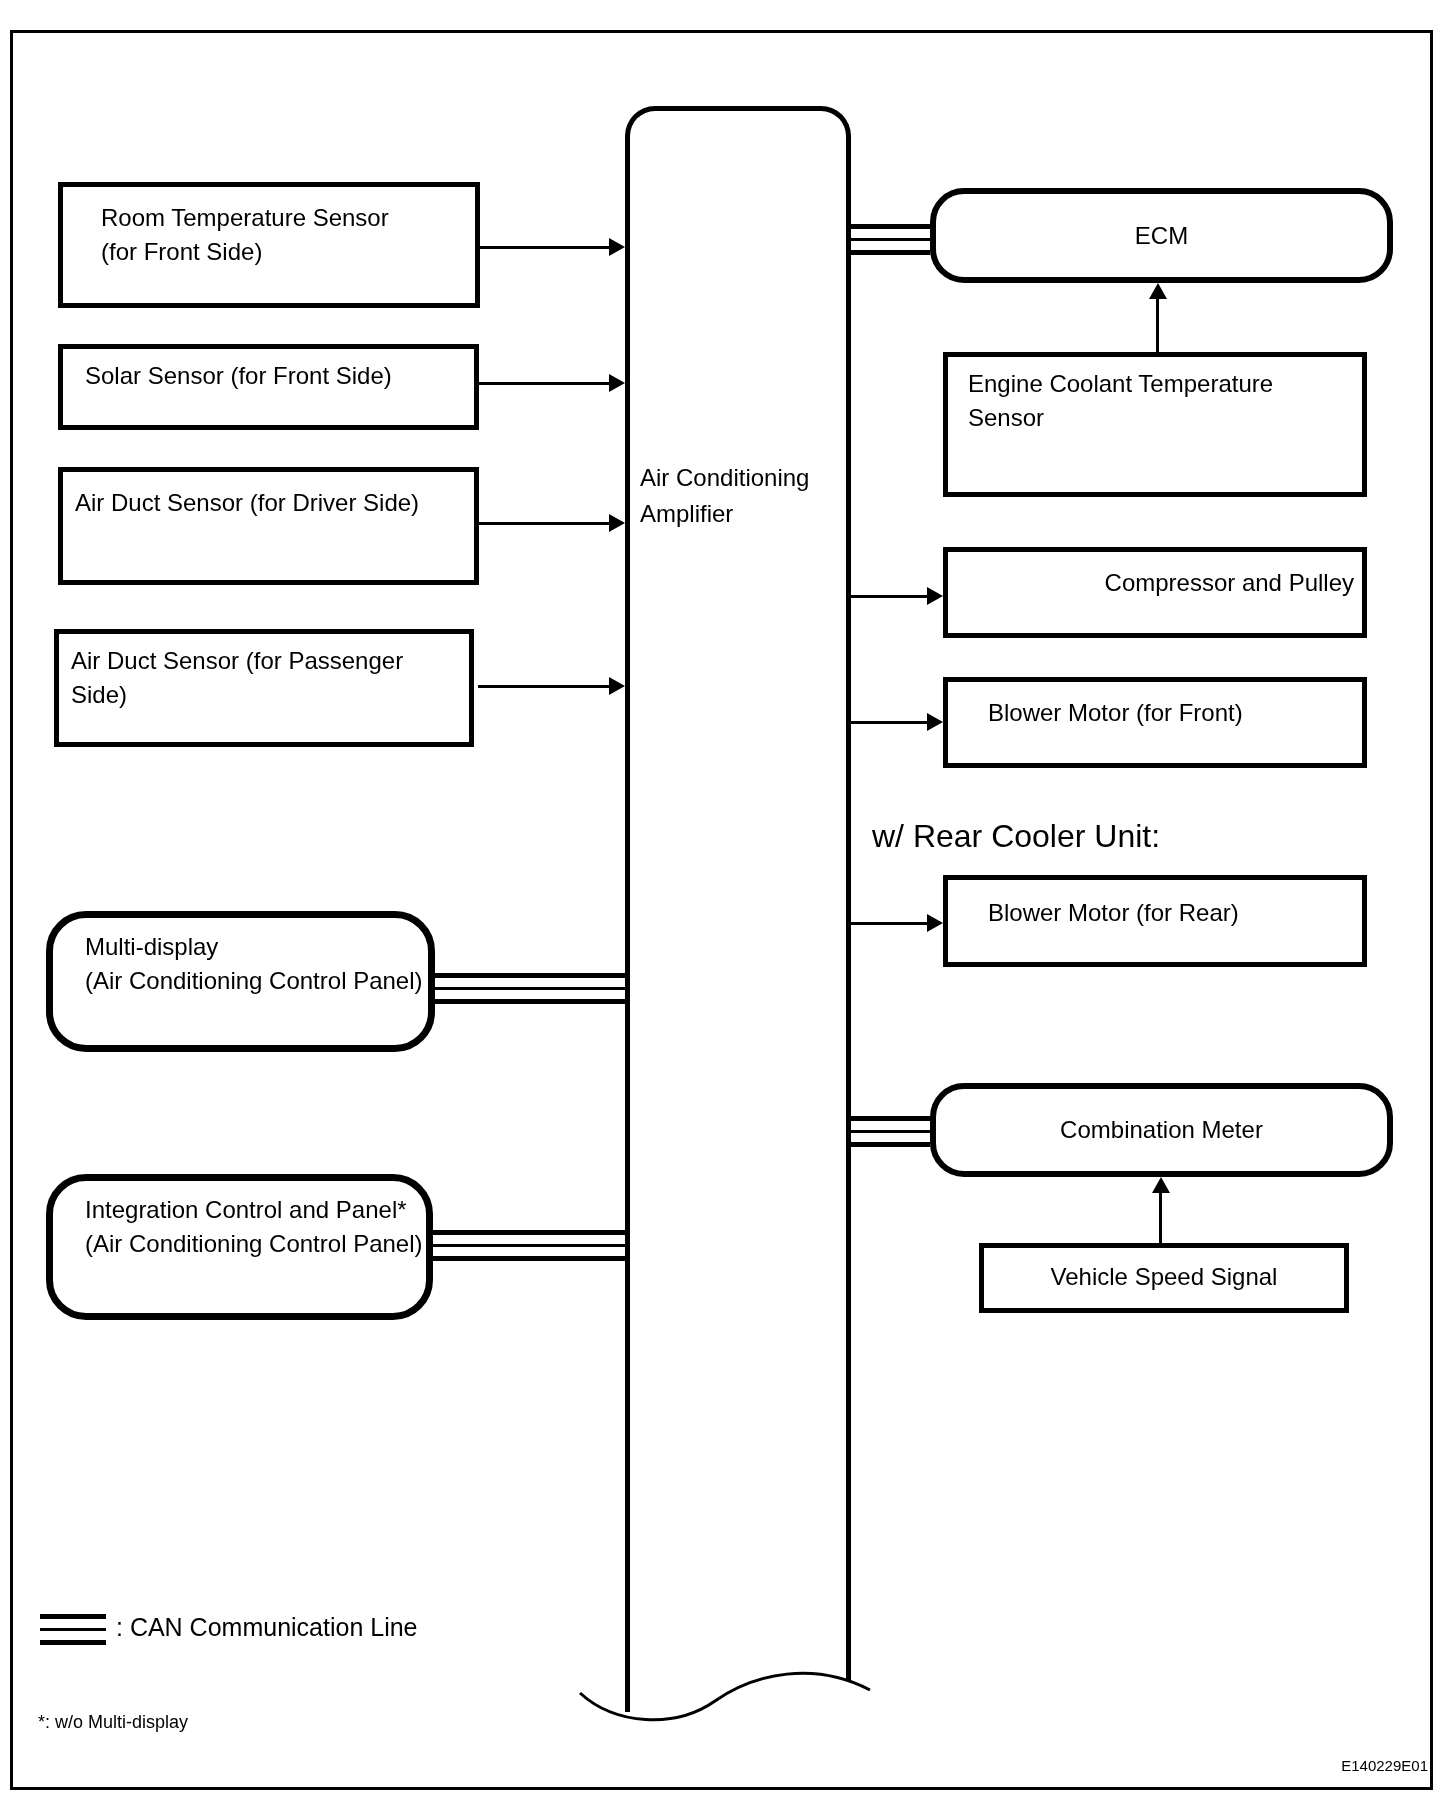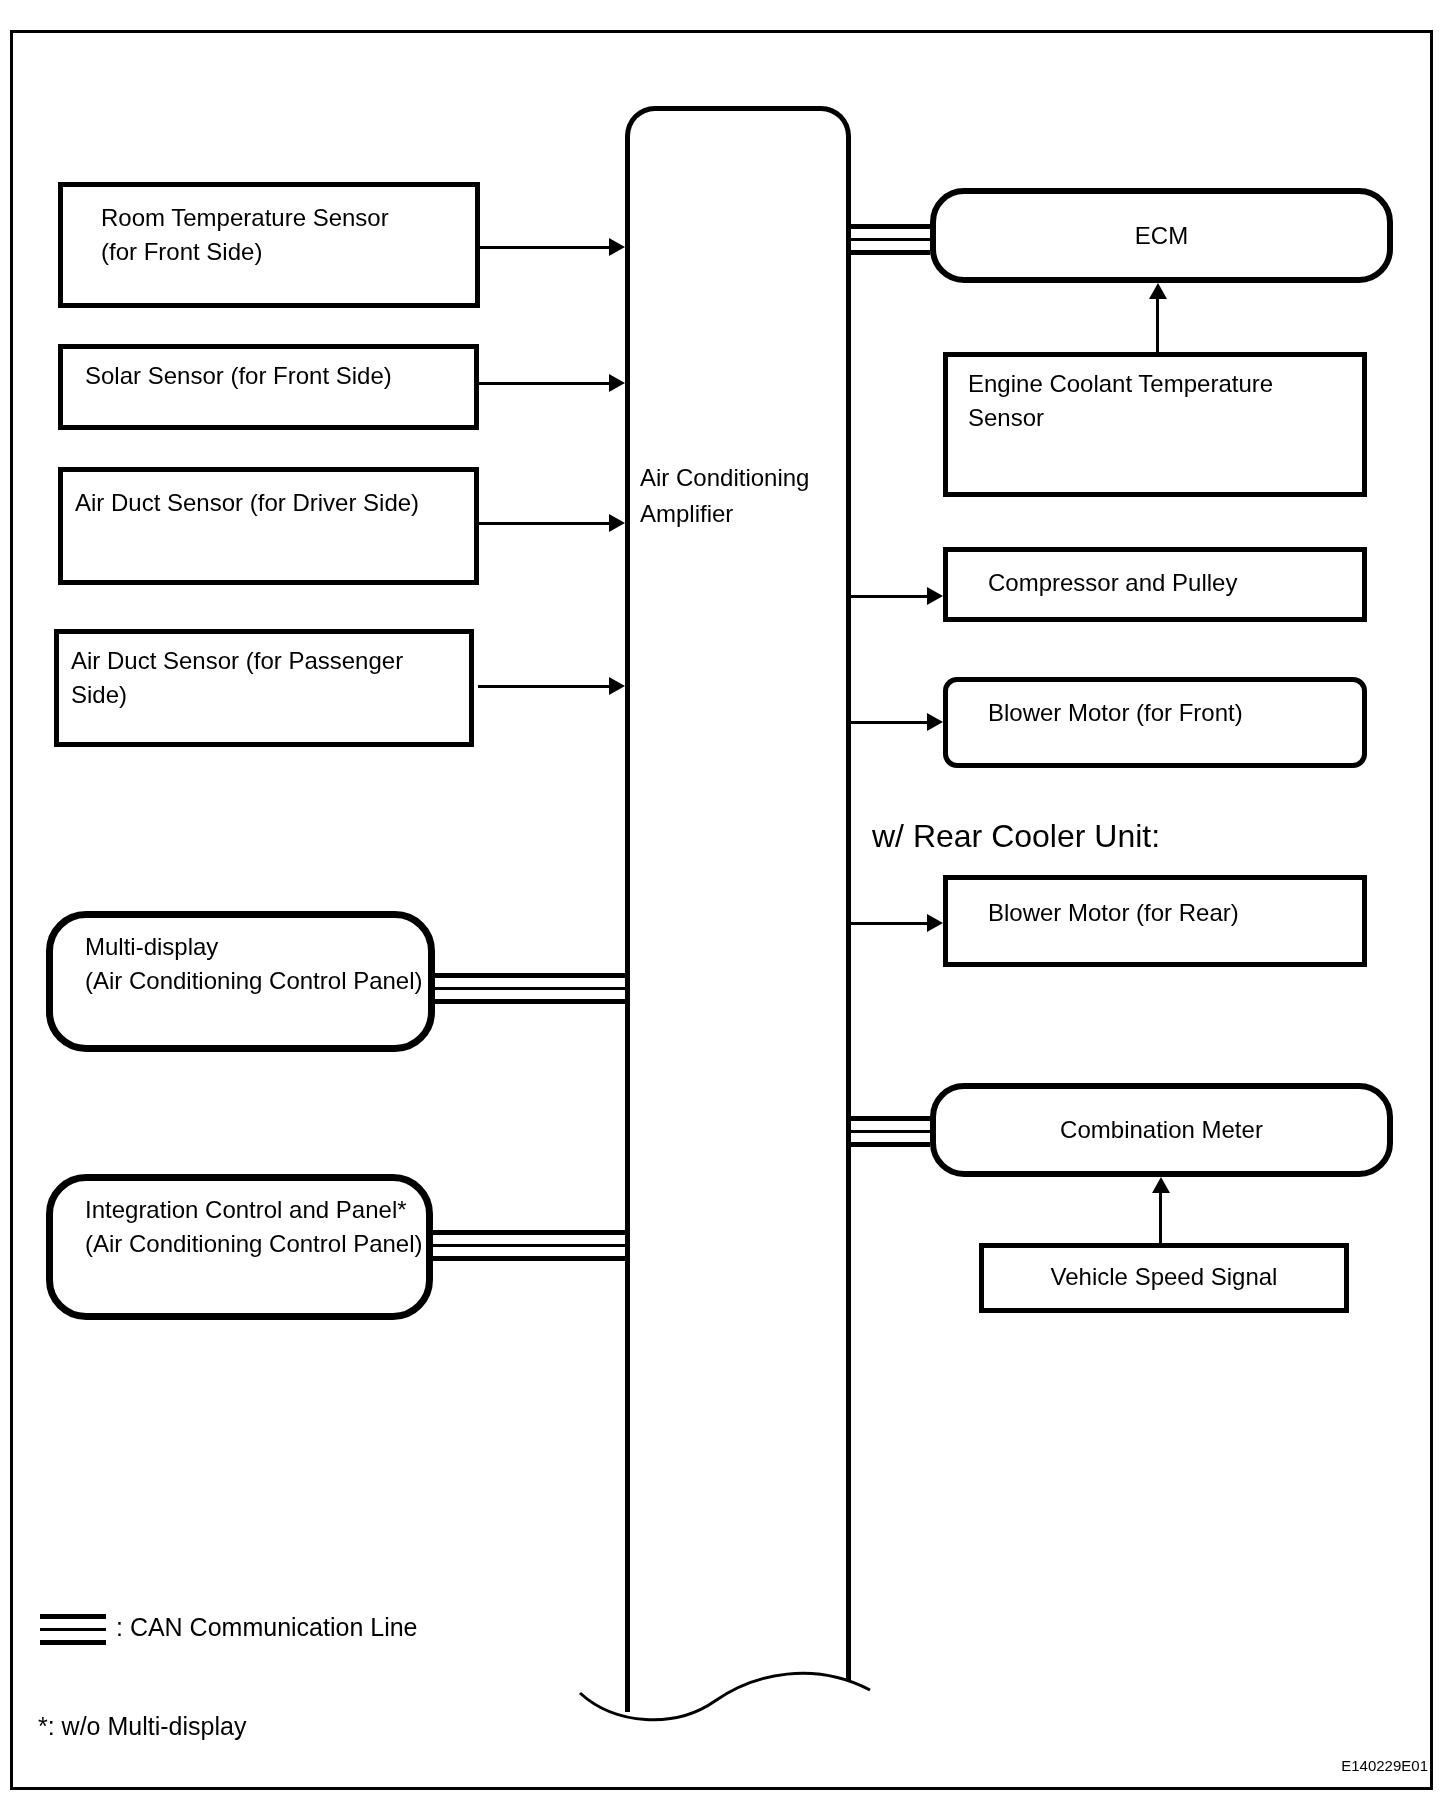--- a/index.html
+++ b/index.html
@@ -20,22 +20,22 @@
   
   #n-room{left:58px;top:182px;width:422px;height:126px;padding:14px 8px 0 38px;}
   #n-solar{left:58px;top:344px;width:421px;height:86px;padding:10px 8px 16px 22px;}
   #n-driver{left:58px;top:467px;width:421px;height:118px;padding:14px 8px 0 12px;}
   #n-passenger{left:54px;top:629px;width:420px;height:118px;padding:10px 8px 0 12px;}
   #n-multi{left:46px;top:911px;width:389px;height:141px;padding:12px 8px 0 32px;}
   #n-integration{left:46px;top:1174px;width:387px;height:146px;padding:12px 8px 0 32px;}
   
   #n-ecm{left:930px;top:188px;width:463px;height:95px;}
   #n-engine{left:943px;top:352px;width:424px;height:145px;padding:10px 8px 0 20px;}
-  #n-compressor{left:943px;top:547px;width:424px;height:75px;padding:14px 8px 0 40px;}
-  #n-blower-front{left:943px;top:677px;width:424px;height:91px;padding:14px 8px 0 40px;border-radius:14px;}
+  #n-compressor{left:943px;top:547px;width:424px;height:91px;padding:14px 8px 0 40px;text-align:right;}
+  #n-blower-front{left:943px;top:677px;width:424px;height:91px;padding:14px 8px 0 40px;}
   #n-blower-rear{left:943px;top:875px;width:424px;height:92px;padding:16px 8px 0 40px;}
   #n-combination{left:930px;top:1083px;width:463px;height:94px;}
   #n-vehicle{left:979px;top:1243px;width:370px;height:70px;padding:12px 4px 0 4px;text-align:center;}
   #rear-note{position:absolute;left:872px;top:818px;font-size:32px;}
   
   .harrow{position:absolute;height:18px;}
   .harrow .shaft{position:absolute;left:0;right:12px;top:8px;height:3px;background:#000;}
   .harrow .head{position:absolute;right:0;top:0;width:0;height:0;
                 border-left:16px solid #000;border-top:9px solid transparent;border-bottom:9px solid transparent;}
   #a-room{left:480px;top:238px;width:145px;}
@@ -58,21 +58,21 @@
   .can .m{height:3px;background:#000;}
   #can-multi{left:435px;top:973px;width:190px;}
   #can-integration{left:433px;top:1230px;width:192px;}
   #can-ecm{left:851px;top:224px;width:79px;}
   #can-combination{left:851px;top:1116px;width:79px;}
   #can-legend{left:40px;top:1614px;width:66px;}
   
   #wave{position:absolute;left:570px;top:1645px;width:310px;height:100px;}
   
   #legend-label{position:absolute;left:116px;top:1613px;font-size:25px;}
-  #footnote{position:absolute;left:38px;top:1712px;font-size:25px;}
+  #footnote{position:absolute;left:38px;top:1712px;font-size:18px;}
   #figure-code{position:absolute;right:28px;top:1757px;font-size:15px;}
 </style>
 </head>
 <body>
 
 <div id="canvas">
   <div id="frame"></div>
 
   <div id="column"></div>
   <div id="col-label">

